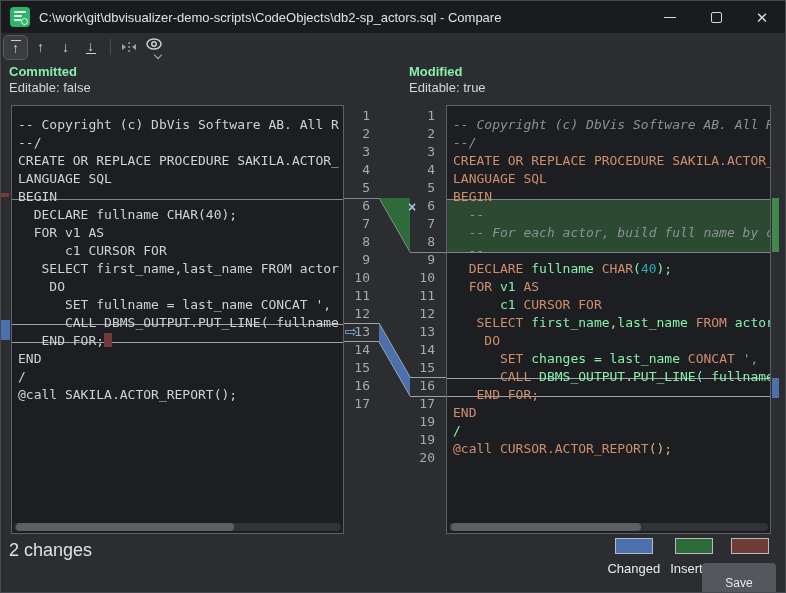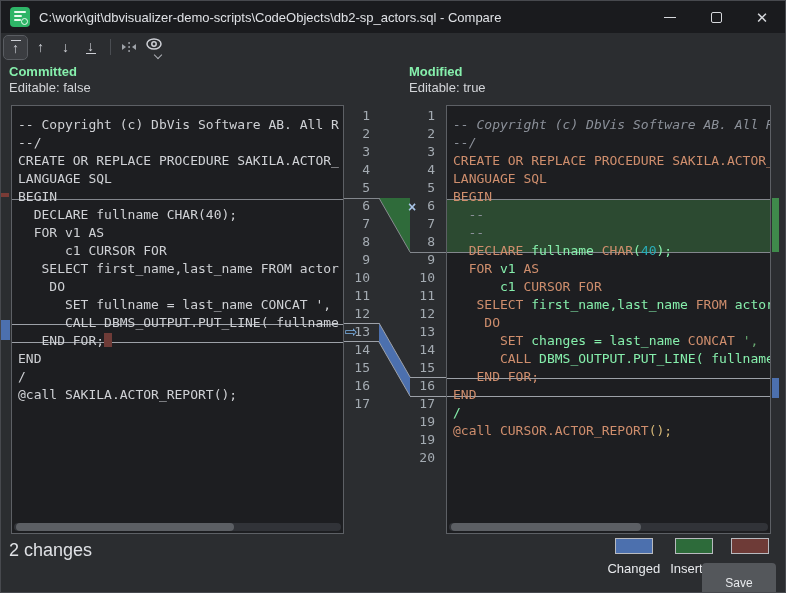--- a/index.html
+++ b/index.html
@@ -257,20 +257,21 @@
   <div class="code-pane pane-right">
     <div class="green-block"></div>
     <div class="sel-box sel-right"></div>
     <div class="code-lines" id="right-lines">
         <div class="code-line"><span class="tok-cmt">-- Copyright (c) DbVis Software AB. All R</span></div>
         <div class="code-line"><span class="tok-cmt">--/</span></div>
         <div class="code-line"><span class="tok-kw">CREATE OR REPLACE PROCEDURE SAKILA.ACTOR_</span></div>
         <div class="code-line"><span class="tok-kw">LANGUAGE SQL</span></div>
         <div class="code-line"><span class="tok-kw">BEGIN</span></div>
         <div class="code-line"><span class="tok-cmt">  --</span></div>
+        <div class="code-line"><span class="tok-cmt">  -- For each actor, build full name by c</span></div>
         <div class="code-line"><span class="tok-cmt">  --</span></div>
         <div class="code-line"><span class="tok-pl">  </span><span class="tok-kw">DECLARE</span><span class="tok-pl"> fullname </span><span class="tok-kw">CHAR</span><span class="tok-pl">(</span><span class="tok-num">40</span><span class="tok-pl">);</span></div>
         <div class="code-line"><span class="tok-pl">  </span><span class="tok-kw">FOR</span><span class="tok-pl"> v1 </span><span class="tok-kw">AS</span></div>
         <div class="code-line"><span class="tok-pl">      c1 </span><span class="tok-kw">CURSOR FOR</span></div>
         <div class="code-line"><span class="tok-pl">   </span><span class="tok-kw">SELECT</span><span class="tok-pl"> first_name,last_name </span><span class="tok-kw">FROM</span><span class="tok-pl"> actor</span></div>
         <div class="code-line"><span class="tok-pl">    </span><span class="tok-kw">DO</span></div>
         <div class="code-line"><span class="tok-pl">      </span><span class="tok-kw">SET</span><span class="tok-pl"> changes = last_name </span><span class="tok-kw">CONCAT</span><span class="tok-pl"> </span><span class="tok-str">', </span></div>
         <div class="code-line"><span class="tok-pl">      </span><span class="tok-kw">CALL</span><span class="tok-pl"> DBMS_OUTPUT.PUT_LINE( fullname</span></div>
         <div class="code-line"><span class="tok-pl">   </span><span class="tok-kw">END FOR;</span></div>
         <div class="code-line"><span class="tok-kw">END</span></div>

